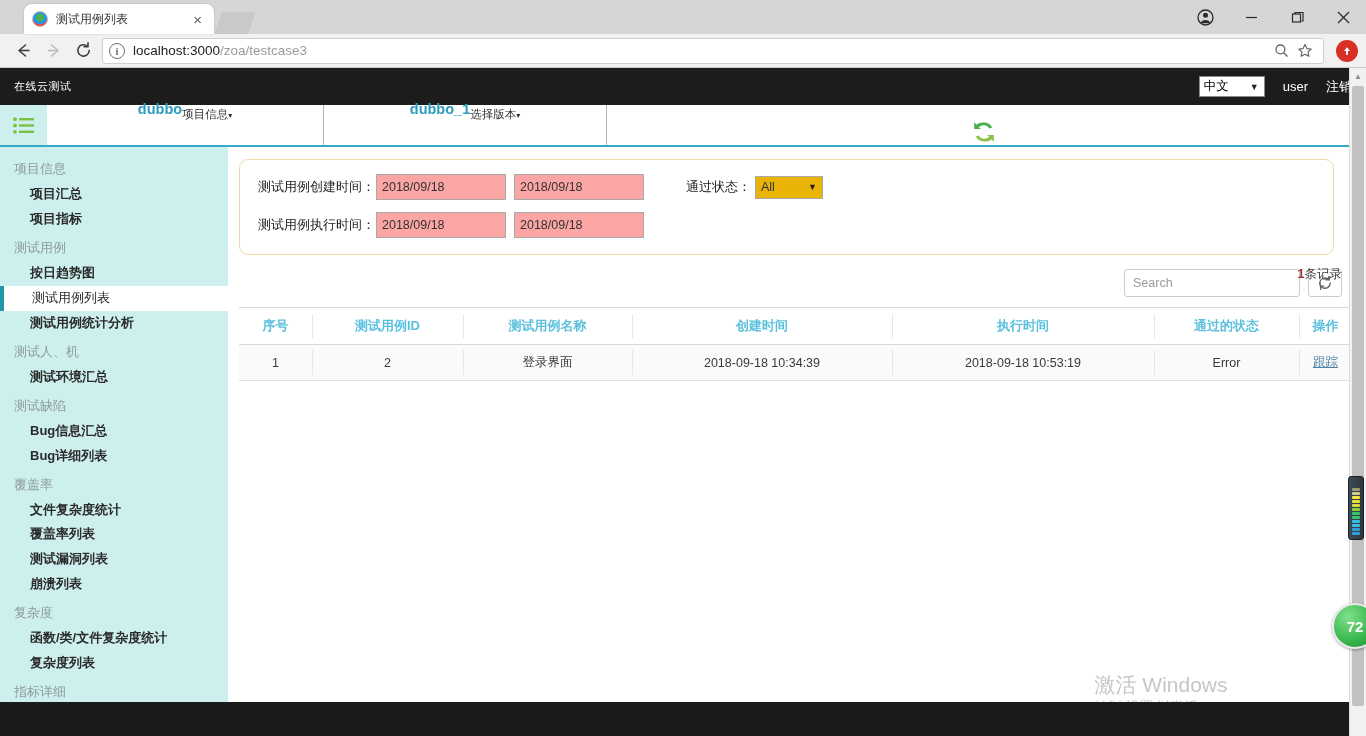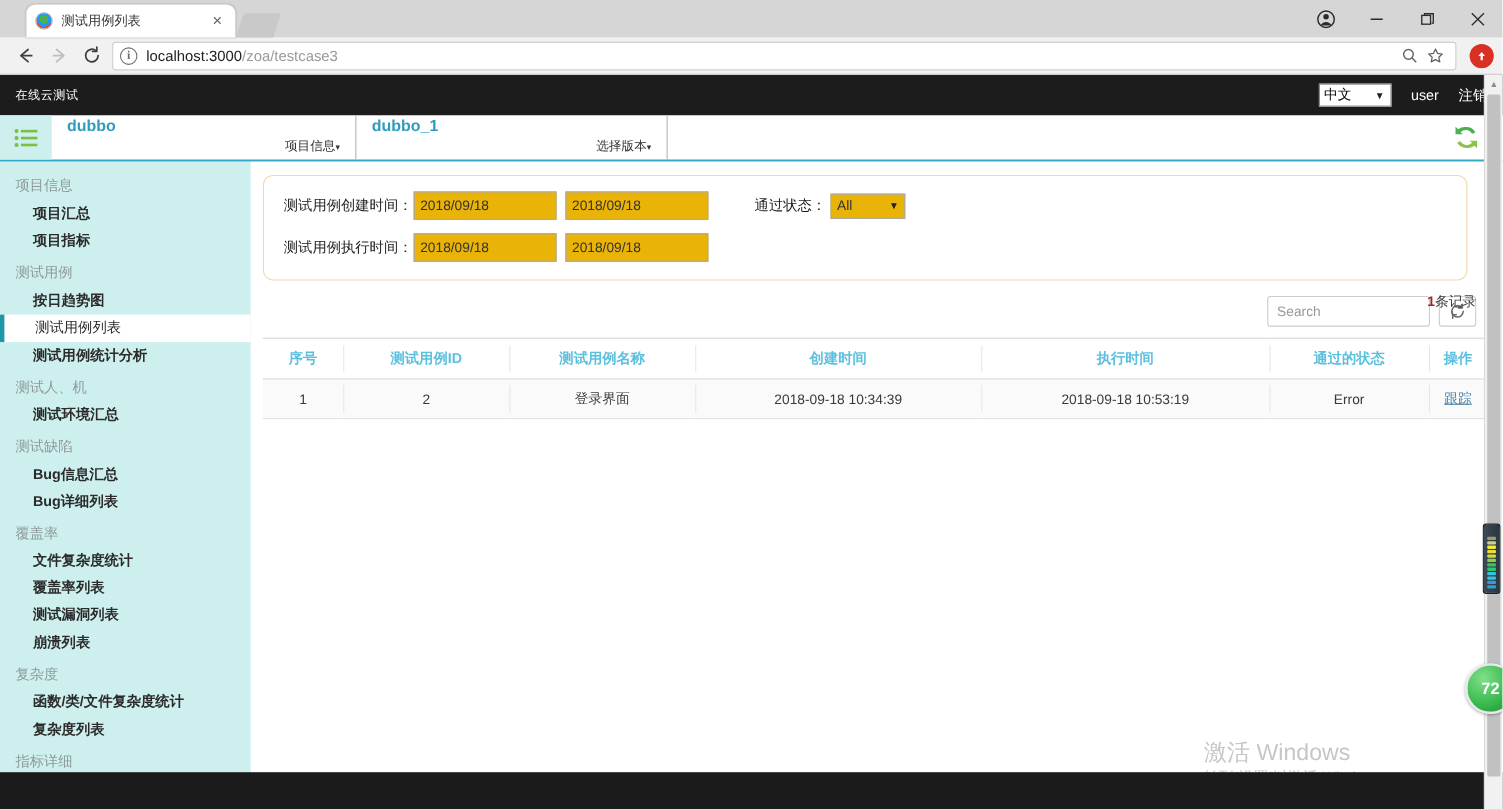--- a/index.html
+++ b/index.html
@@ -156,21 +156,21 @@
   }
   .hamburger-cell {
     width: 47px;
     background: #cdf0ef;
     display: flex; align-items: center; justify-content: center;
   }
   .ham-icon { display: block; }
   .sel-cell {
     position: relative;
     border-right: 1px solid #b5b5b5;
-    display: flex; flex-direction: column; justify-content: center;
+    display: flex; flex-direction: row; justify-content: center;
     padding: 0 14px;
   }
   .sel-cell.proj { width: 277px; }
   .sel-cell.ver  { width: 283px; }
   .sel-cell.blank { flex: 1 1 auto; border-right: none; justify-content: center; align-items: flex-end; padding-right: 20px;}
   .sel-name {
     font-size: 14.5px; font-weight: bold; color: #2f9bbd;
     line-height: 1.1; margin-top: -3px;
   }
   .sel-sub {
@@ -234,21 +234,21 @@
     margin-bottom: 12px;
   }
   .filter-row:last-child { margin-bottom: 0; }
   .filter-label {
     font-size: 13px; color: #222;
     width: 118px; flex: 0 0 auto;
   }
   .date-input {
     width: 130px; height: 26px;
     border: 1px solid #a9a9a9;
-    background: #eab308;
+    background: #fca5a5;
     font-size: 12.5px; color: #333;
     padding: 0 5px;
     display: flex; align-items: center;
     margin-right: 8px;
     font-family: "Liberation Sans", sans-serif;
   }
   .status-label { font-size: 13px; color: #222; margin-left: 34px; margin-right: 4px; }
   .status-select {
     width: 68px; height: 23px;
     border: 1px solid #a9a9a9;
@@ -264,21 +264,21 @@
     font-size: 9px; color: #222;
   }
 
   
   .search-row {
     display: flex; align-items: flex-start; justify-content: flex-end;
     margin-top: 14px; padding-right: 10px;
     position: relative; height: 36px;
   }
   .search-input {
-    width: 148px; height: 28px;
+    width: 176px; height: 28px;
     border: 1px solid #ccc;
     border-radius: 3px;
     font-size: 12.5px; color: #9a9a9a;
     padding: 0 8px;
     display: flex; align-items: center;
     margin-right: 8px;
   }
   .refresh-btn {
     width: 34px; height: 28px;
     border: 1px solid #ccc; border-radius: 3px;

